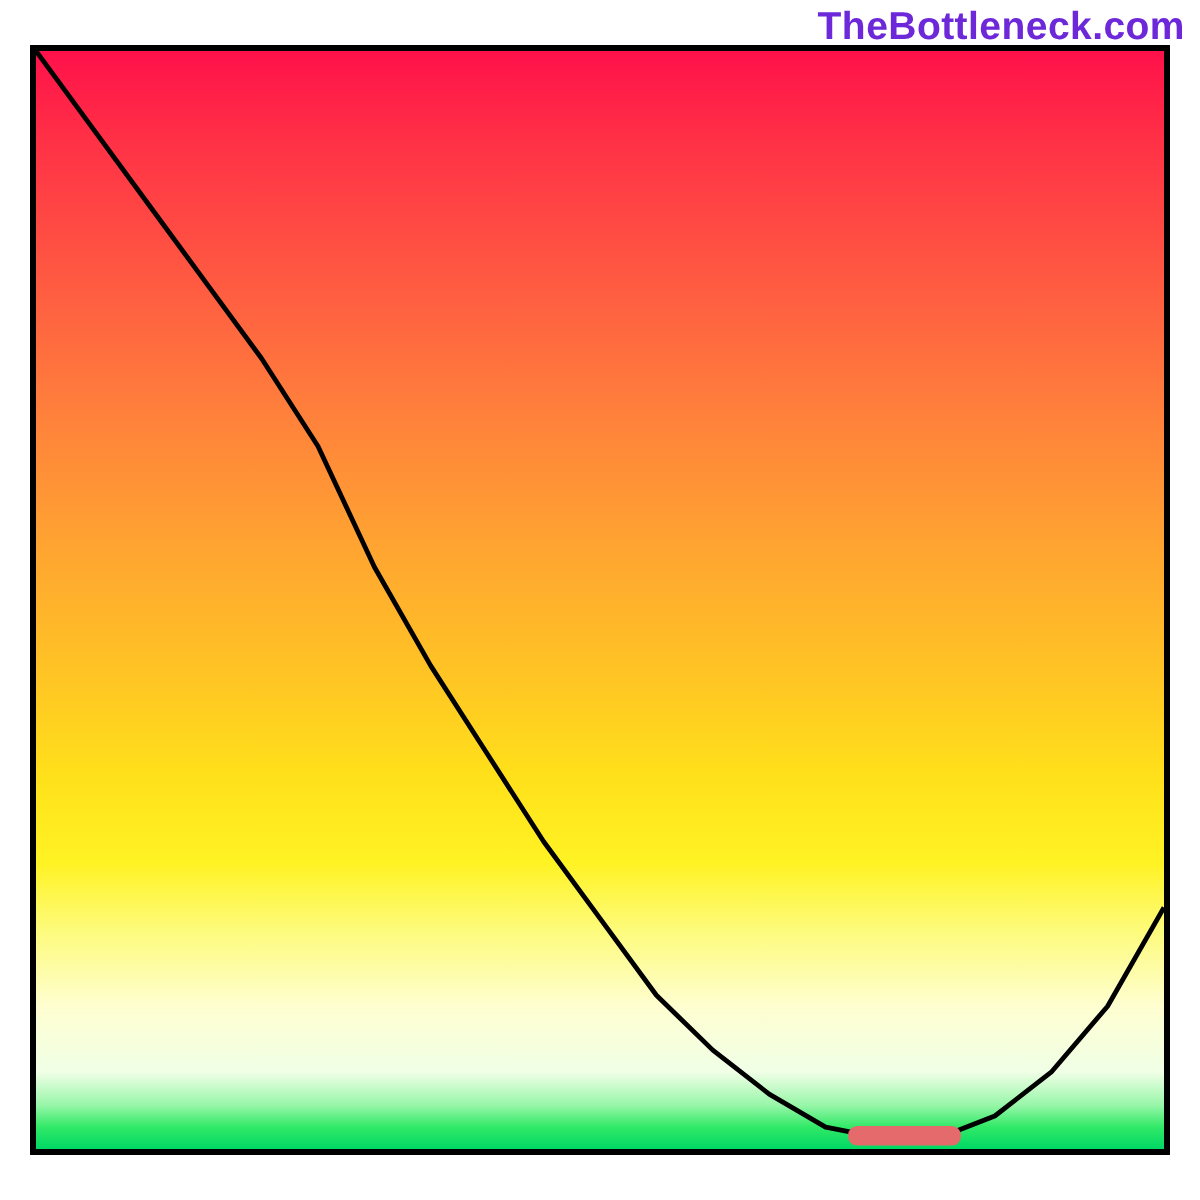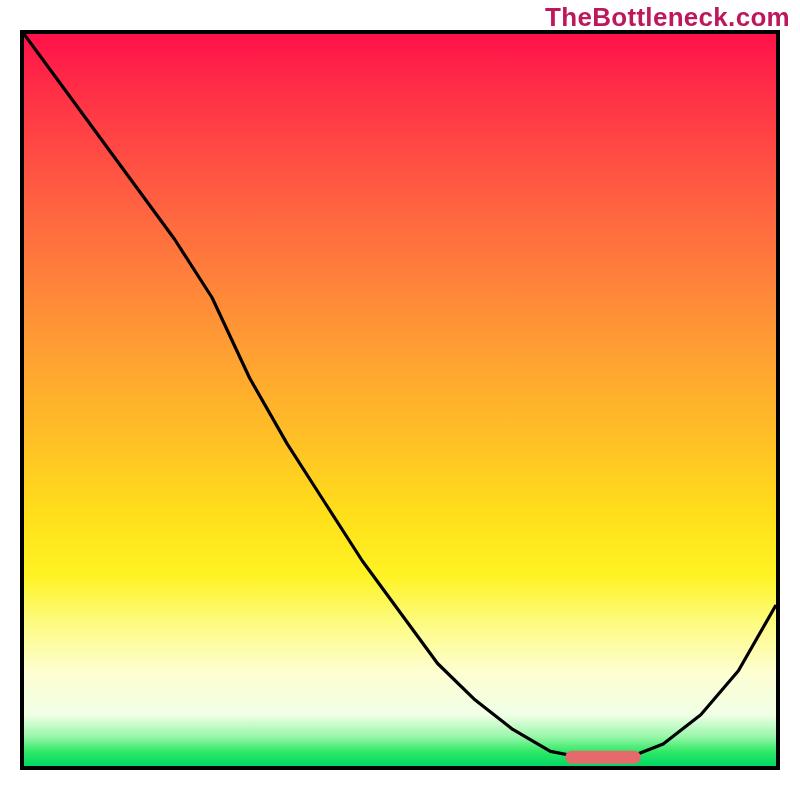--- a/index.html
+++ b/index.html
@@ -13,21 +13,21 @@
   }
   .wrap {
     position: relative;
     width: 800px;
     height: 800px;
   }
   .watermark {
     position: absolute;
     top: 2px;
     right: 10px;
-    color: #be185d;
+    color: #6d28d9;
     font-size: 26px;
     font-weight: 600;
     letter-spacing: 0.3px;
     z-index: 5;
     user-select: none;
   }
   .plot-area {
     position: absolute;
     left: 20px;
     top: 30px;

